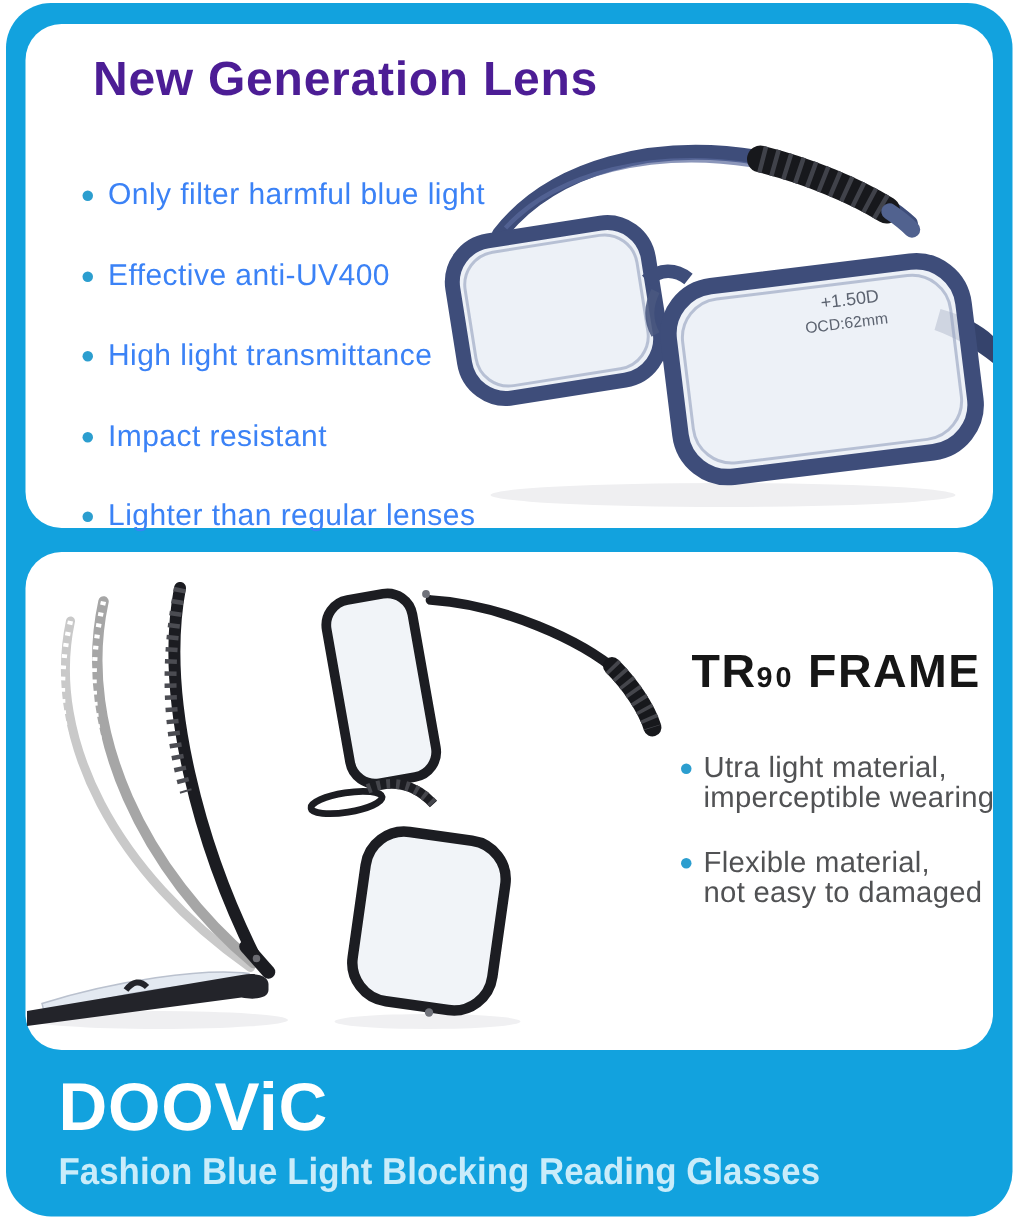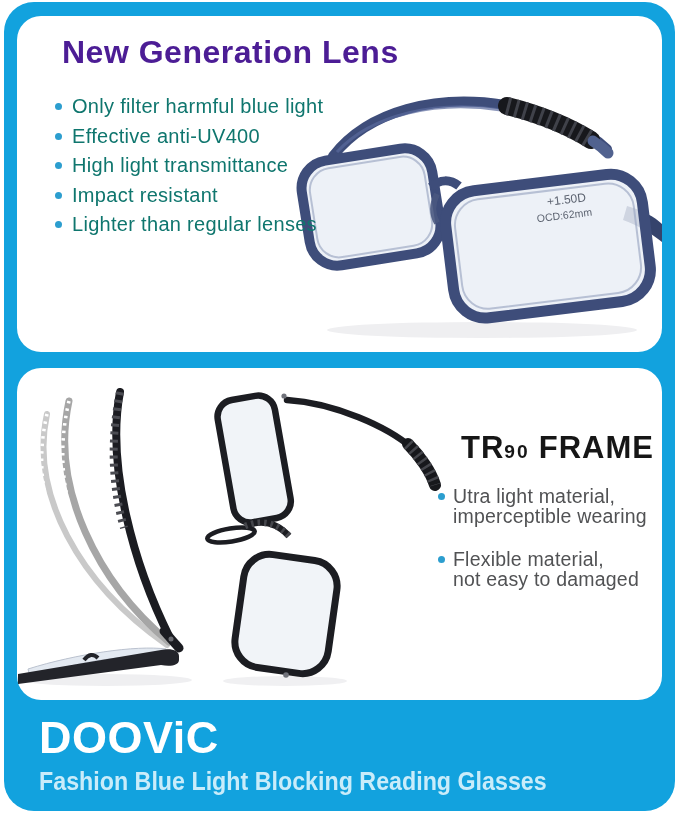--- a/index.html
+++ b/index.html
@@ -15,37 +15,37 @@
   .panel-lens{top:16px;height:336px;border-radius:24px;}
   .panel-frame{top:368px;height:332px;border-radius:24px;}
 
   .headline{
     position:absolute;left:62px;top:34px;margin:0;z-index:3;
     font-size:32px;font-weight:700;letter-spacing:.5px;color:#4c1d95;
   }
   .lens-bullets{position:absolute;left:55px;top:92px;margin:0;padding:0;list-style:none;z-index:3;}
   .lens-bullets li{
     display:flex;align-items:center;height:29.5px;
-    font-size:20px;color:#0f766e;letter-spacing:.3px;white-space:nowrap;
+    font-size:20px;color:#3b82f6;letter-spacing:.3px;white-space:nowrap;margin-top:24px;
   }
   .dot{width:7px;height:7px;border-radius:50%;background:#2c9ecf;margin-right:10px;flex:none;}
 
   .photo{position:absolute;}
   .photo-lens{left:287px;top:94px;z-index:2;}
   .photo-side{left:18px;top:388px;z-index:2;}
   .photo-twist{left:205px;top:383px;z-index:2;}
   svg text{font-family:"Liberation Sans",sans-serif;}
 
   .frame-title{
     position:absolute;left:443px;top:412px;margin:18px;z-index:3;
     font-size:31px;font-weight:700;letter-spacing:1px;color:#161616;white-space:nowrap;
   }
   .frame-title .sub{font-size:.62em;letter-spacing:2px;}
   .frame-title .rest{margin-left:9px;}
-  .frame-bullets{position:absolute;left:438px;top:486px;margin:0;padding:0;list-style:none;width:225px;z-index:3;}
+  .frame-bullets{position:absolute;left:438px;top:486px;margin:16px;padding:0;list-style:none;width:225px;z-index:3;}
   .frame-bullets li{
     display:flex;align-items:flex-start;margin-bottom:23px;
     font-size:19.5px;line-height:20px;color:#515254;letter-spacing:.2px;
   }
   .frame-bullets .dot{margin-top:7px;margin-right:8px;}
   .frame-bullets .txt{white-space:nowrap;}
 
   .brand{
     position:absolute;left:39px;top:715px;margin:0;z-index:3;
     font-size:45px;line-height:1;font-weight:700;color:#ffffff;letter-spacing:.5px;

